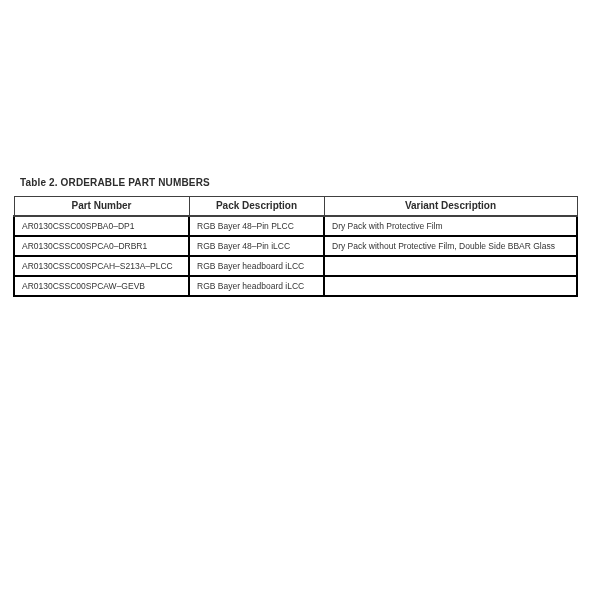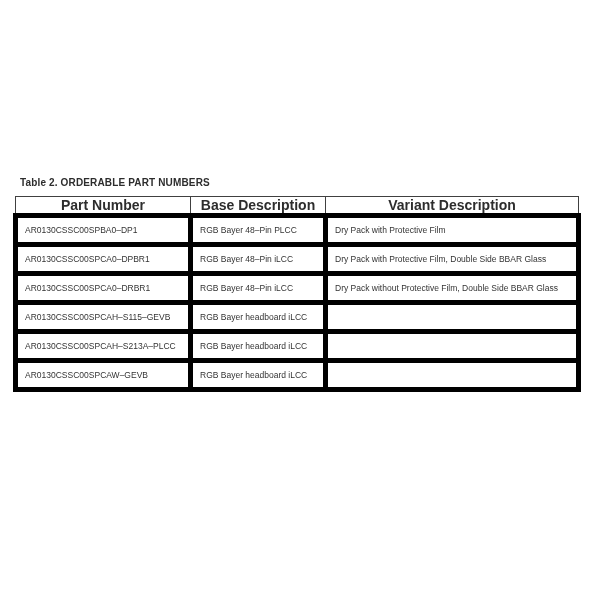--- a/index.html
+++ b/index.html
@@ -35,32 +35,32 @@
     table-layout: fixed;
     background: #ffffff;
   }
   table.parts-table col.c1 { width: 175px; }
   table.parts-table col.c2 { width: 135px; }
   table.parts-table col.c3 { width: 253px; }
   table.parts-table th {
     border: 1px solid #404040;
     border-bottom-width: 2px;
     height: 19px;
-    font-size: 14px;
+    font-size: 10px;
     font-weight: bold;
     color: #2d2d2d;
     text-align: center;
     vertical-align: middle;
     padding: 0 2px;
     white-space: nowrap;
     overflow: hidden;
   }
   table.parts-table td {
-    border: 5px solid #000000;
-    height: 29px;
+    border: 2px solid #000000;
+    height: 20px;
     font-size: 8.5px;
     font-weight: normal;
     color: #333333;
     text-align: left;
     vertical-align: middle;
     padding: 0 2px 0 7px;
     white-space: nowrap;
     overflow: hidden;
   }
 </style>
@@ -73,44 +73,34 @@
 
   <table class="parts-table">
     <colgroup>
       <col class="c1">
         <col class="c2">
         <col class="c3">
     </colgroup>
     <thead>
       <tr>
           <th>Part Number</th>
-          <th>Base Description</th>
+          <th>Pack Description</th>
           <th>Variant Description</th>
         </tr>
     </thead>
     <tbody>
         <tr>
           <td>AR0130CSSC00SPBA0–DP1</td>
           <td>RGB Bayer 48–Pin PLCC</td>
           <td>Dry Pack with Protective Film</td>
         </tr>
         <tr>
-          <td>AR0130CSSC00SPCA0–DPBR1</td>
-          <td>RGB Bayer 48–Pin iLCC</td>
-          <td>Dry Pack with Protective Film, Double Side BBAR Glass</td>
-        </tr>
-        <tr>
           <td>AR0130CSSC00SPCA0–DRBR1</td>
           <td>RGB Bayer 48–Pin iLCC</td>
           <td>Dry Pack without Protective Film, Double Side BBAR Glass</td>
-        </tr>
-        <tr>
-          <td>AR0130CSSC00SPCAH–S115–GEVB</td>
-          <td>RGB Bayer headboard iLCC</td>
-          <td></td>
         </tr>
         <tr>
           <td>AR0130CSSC00SPCAH–S213A–PLCC</td>
           <td>RGB Bayer headboard iLCC</td>
           <td></td>
         </tr>
         <tr>
           <td>AR0130CSSC00SPCAW–GEVB</td>
           <td>RGB Bayer headboard iLCC</td>
           <td></td>

